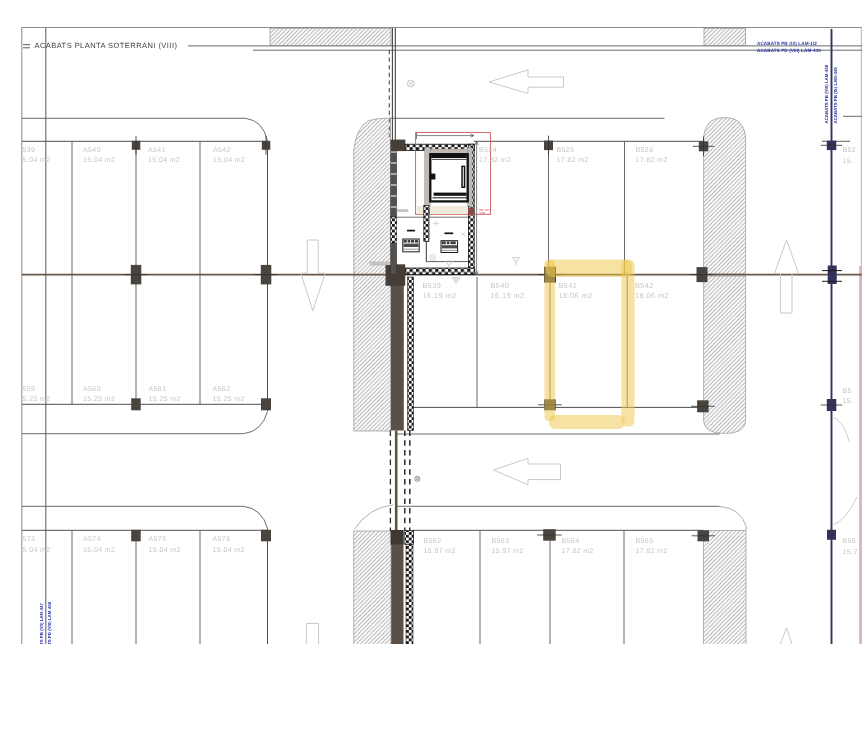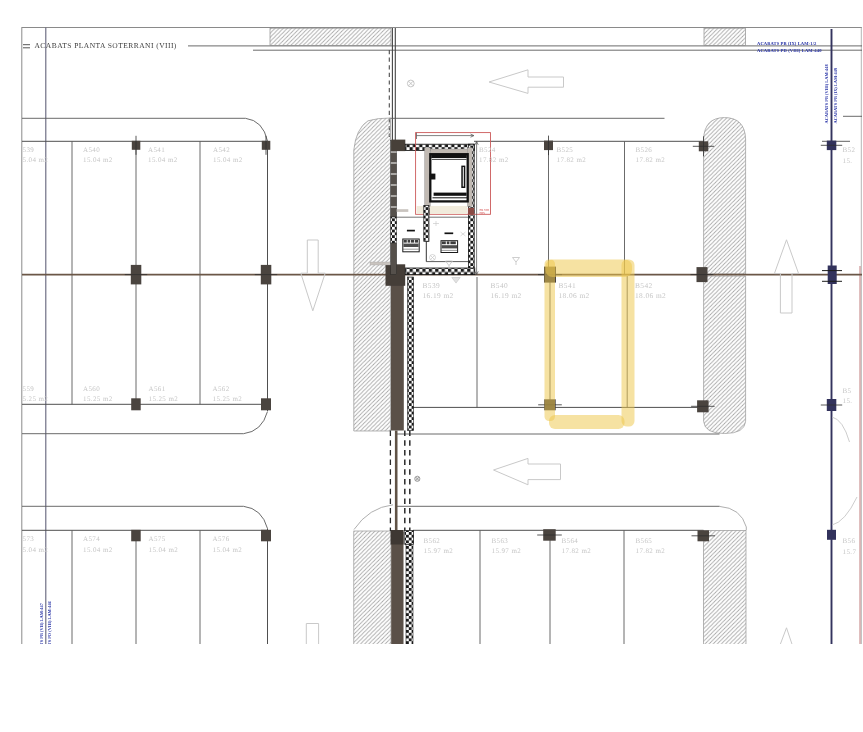--- a/index.html
+++ b/index.html
@@ -1,15 +1,15 @@
 <!DOCTYPE html>
 <html><head><meta charset="utf-8">
 <style>
 html,body{margin:0;padding:0;background:#fff}
-#page{position:relative;width:863px;height:644px;overflow:hidden;font-family:Liberation Serif, serif}
+#page{position:relative;width:863px;height:644px;overflow:hidden;font-family:Liberation Sans, sans-serif}
 </style></head><body>
 <div id="page">
 <svg width="863" height="732" viewBox="0 0 863 732" xmlns="http://www.w3.org/2000/svg" shape-rendering="auto" text-rendering="geometricPrecision">
 <defs>
 <pattern id="hatch" patternUnits="userSpaceOnUse" width="4.1" height="4.1">
 <path d="M-1,1 L1,-1 M-1,5.1 L5.1,-1 M3.1,5.1 L5.1,3.1" stroke="#a5a5a5" stroke-width="0.85" fill="none"></path>
 </pattern>
 <pattern id="chk" patternUnits="userSpaceOnUse" width="6.4" height="6.4">
 <rect width="6.4" height="6.4" fill="#fdfdfd"></rect>
 <rect width="3.2" height="3.2" fill="#1a1a1a"></rect>

